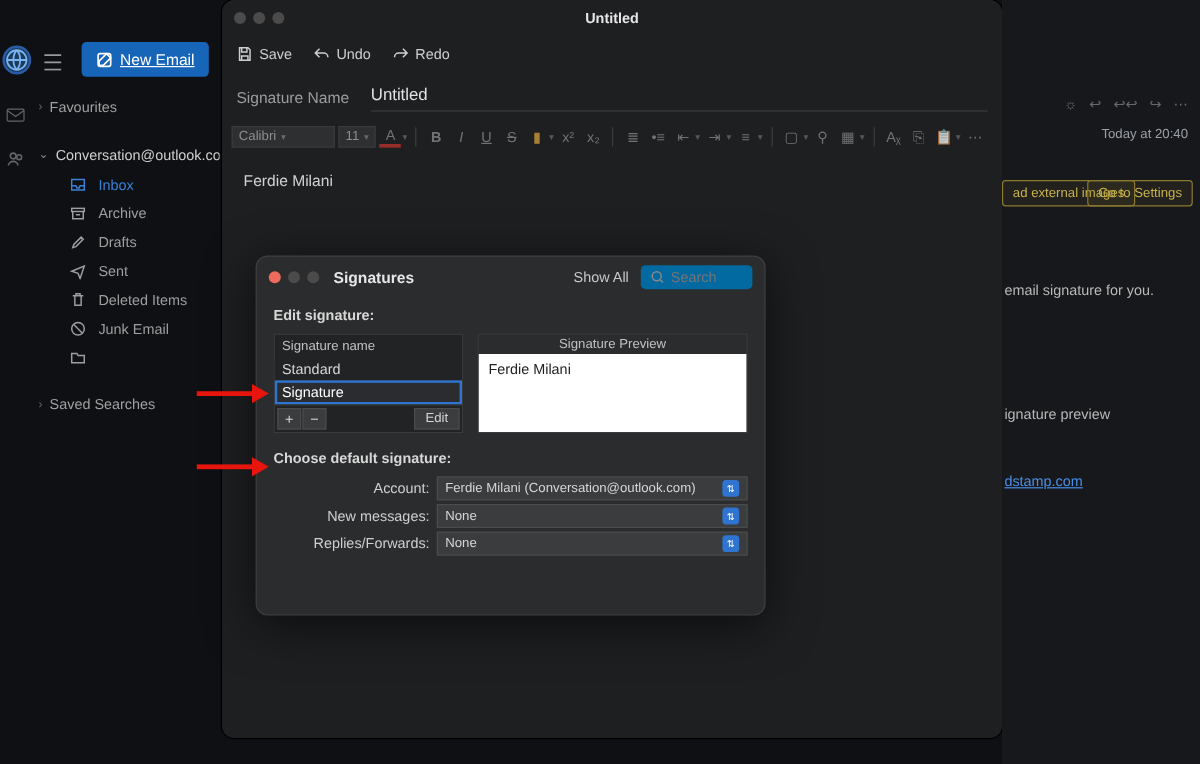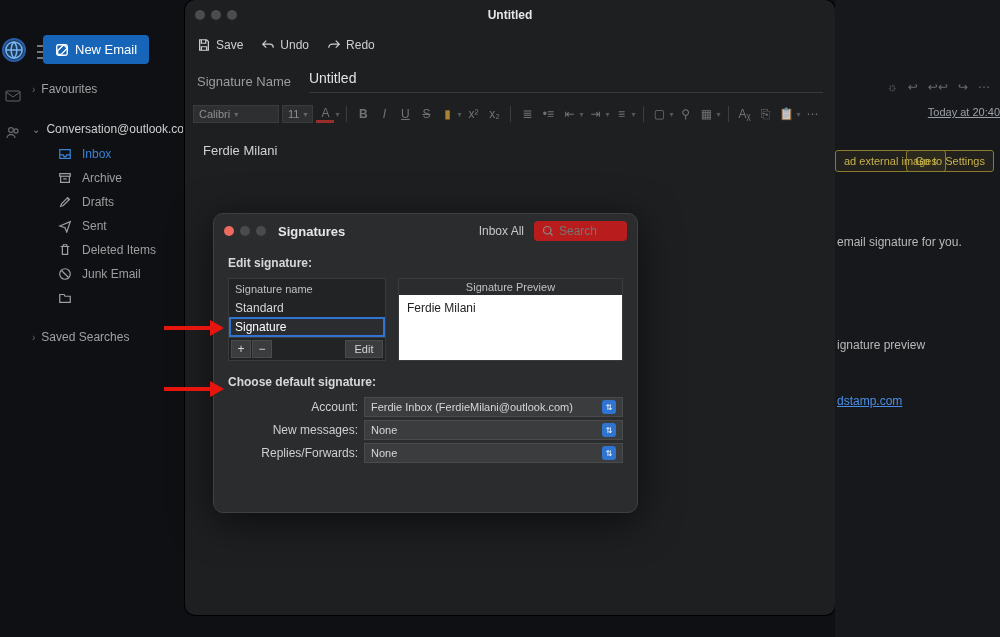--- a/index.html
+++ b/index.html
@@ -20,23 +20,23 @@
   }
   .rail svg { width: 16px; height: 16px; }
   .globe-badge {
     position: absolute; left: 2px; top: 38px; width: 24px; height: 24px;
     border-radius: 50%; background: #1a3d5c; display: flex; align-items: center; justify-content: center;
     border: 2px solid #2b5ca8;
   }
 
   .hamburger { position: absolute; left: 36px; top: 45px; }
   .btn-newmail {
-    position: absolute; left: 43px; top: 35px;
+    position: absolute; left: 68px; top: 35px;
     background: #1665b8; color: #fff; border: none; border-radius: 4px;
-    padding: 7px 12px; font-size: 13px; display: flex; align-items: center; gap: 6px;
+    padding: 7px 12px; font-size: 13px; display: flex; align-items: center; gap: 6px; text-decoration: underline;
   }
 
   .sidebar {
     position: absolute; left: 30px; top: 76px; width: 155px; color: #a0a0a0; font-size: 12px;
   }
   .sidebar .section-head {
     display: flex; align-items: center; gap: 6px; padding: 6px 2px; cursor: pointer;
   }
   .sidebar .chev { font-size: 10px; opacity: .6; }
   .sidebar .account-head { margin-top: 14px; color: #cfcfcf; }
@@ -90,21 +90,21 @@
     color:#d4d4d4;
   }
   .sig-titlebar {
     height:34px; display:flex; align-items:center; padding:0 10px; gap:6px; position:relative;
   }
   .sig-titlebar .d1 { width:10px; height:10px; border-radius:50%; background:#ed6a5e; }
   .sig-titlebar .d2, .sig-titlebar .d3 { width:10px; height:10px; border-radius:50%; background:#4b4b4b; }
   .sig-titlebar .t { margin-left:6px; font-weight:600; color:#e6e6e6; font-size:13px; }
   .sig-ctrls { position:absolute; right:10px; display:flex; align-items:center; gap:10px; }
   .sig-ctrls .showall { font-size:12px; color:#c8c8c8; cursor:pointer;}
-  .search-box { display:flex; align-items:center; gap:5px; color:#8a8a8a; font-size:12px; background:#b91c1c; padding:3px 8px; border-radius:4px;}
+  .search-box { display:flex; align-items:center; gap:5px; color:#8a8a8a; font-size:12px; background:#0369a1; padding:3px 8px; border-radius:4px;}
   .search-box input { background:transparent; border:none; outline:none; color:#c8c8c8; font-size:12px; width:60px;}
 
   .sig-body { padding: 0 14px; }
   .sig-body .hdr { font-size:12px; font-weight:600; color:#d8d8d8; margin:8px 0; }
 
   .sig-columns { display:flex; gap:12px; }
   .list-panel {
     width:158px; background:#222325; border:1px solid #3a3b3d; display:flex; flex-direction:column;
   }
   .list-head { font-size:11px; color:#c0c0c0; padding:4px 6px; text-align:left; }
@@ -138,21 +138,21 @@
   .arrow .shaft { position:absolute; left:0; top:6px; right:12px; height:4px; background:#e8140e; }
   .arrow .head { position:absolute; right:0; top:0;
     width:0; height:0; border-left:14px solid #e8140e; border-top:8px solid transparent; border-bottom:8px solid transparent;}
 
   
   .bg-right {
     position:absolute; left:835px; top:0; width:165px; height:637px;
     background:#17181b; color:#9aa0a6; font-size:12px;
   }
   .bg-right .icons-row { position:absolute; top:80px; right:10px; display:flex; gap:10px; opacity:.6;}
-  .bg-right .ts { position:absolute; top:106px; right:0; font-size:11px; color:#9aa0a6;text-decoration:underline;}
+  .bg-right .ts { position:absolute; top:106px; right:10px; font-size:11px; color:#9aa0a6;}
   .bg-right .chip {
     position:absolute; border:1px solid #8c7a2f; color:#c7b24a; padding:4px 8px; font-size:11px; border-radius:3px; background:rgba(140,122,47,.1);
   }
   .bg-right .txt { position:absolute; left:2px; color:#b8b8b8; font-size:12px;}
   .bg-right a { color:#4a8fe7; text-decoration:underline; }
 
   .muted-icon { opacity:.7; }
 </style>
 </head>
 <body>
@@ -359,21 +359,21 @@
   <span class="txt" style="top:394px;"><a href="#">dstamp.com</a></span>
 </div>
 
 <div class="sig-dialog">
   <div class="sig-titlebar">
     <span class="d1"></span>
     <span class="d2"></span>
     <span class="d3"></span>
     <span class="t">Signatures</span>
     <div class="sig-ctrls">
-      <span class="showall">Inbox All</span>
+      <span class="showall">Show All</span>
       <span class="search-box">
         <svg width="12" height="12" viewBox="0 0 16 16" fill="none" stroke="#8a8a8a" stroke-width="1.6">
             <circle cx="7" cy="7" r="5"></circle>
             <path d="M11 11l3 3"></path>
           </svg>
         <input placeholder="Search" style="">
       </span>
     </div>
   </div>
 
@@ -397,21 +397,21 @@
         <div class="preview-head">Signature Preview</div>
         <div class="preview-body">Ferdie Milani</div>
       </div>
     </div>
 
     <div class="defaults">
       <div class="hdr">Choose default signature:</div>
       <div class="def-row">
         <span class="lbl">Account:</span>
         <span class="select">
-          <span>Ferdie Inbox (FerdieMilani@outlook.com)</span>
+          <span>Ferdie Milani (Conversation@outlook.com)</span>
             <span class="stepper">⇅</span>
         </span>
       </div>
       <div class="def-row">
         <span class="lbl">New messages:</span>
         <span class="select">
           <span>None</span>
             <span class="stepper">⇅</span>
         </span>
       </div>

